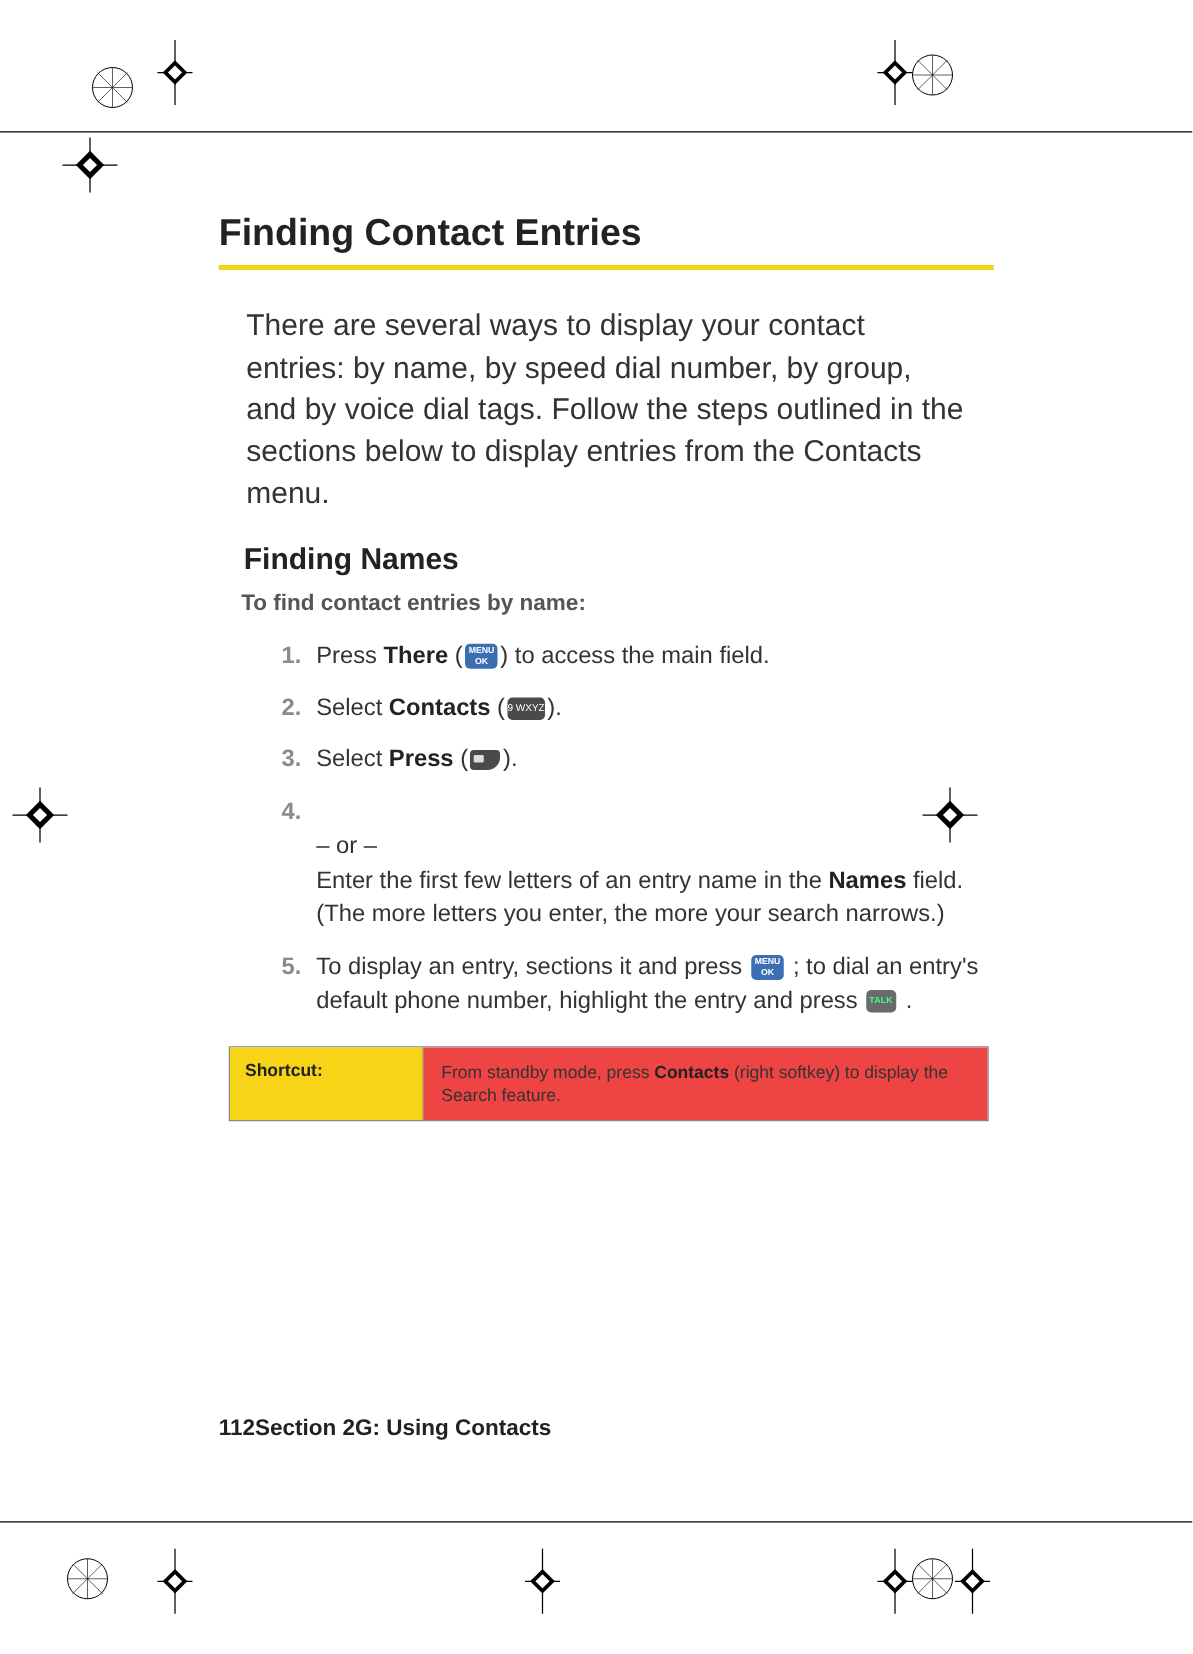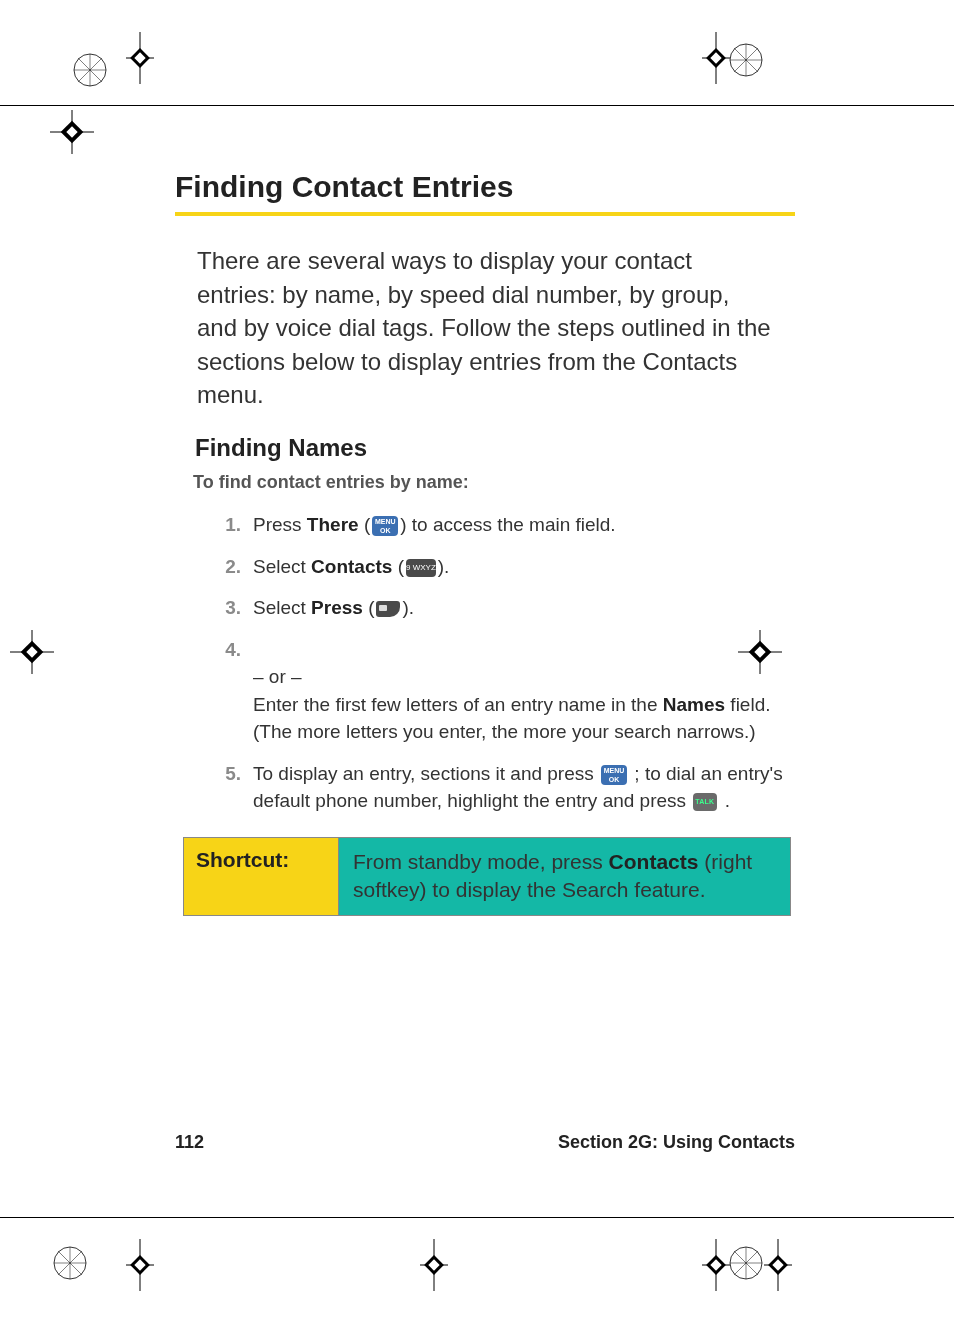--- a/index.html
+++ b/index.html
@@ -22,25 +22,25 @@
   .key{display:inline-block;vertical-align:middle;min-width:26px;height:18px;border-radius:4px;position:relative;margin:0 2px}
   .key.menu{background:#3b6fb2;color:#fff;font-size:7px;font-weight:700;text-align:center;line-height:9px;padding:1px 2px;min-width:22px;height:18px}
   .key.menu::after{content:"MENU\A OK";white-space:pre;display:block}
   .key.digit{background:#4a4a4a;color:#fff;font-size:8px;line-height:18px;text-align:center;min-width:22px}
   .key.digit::before{content:attr(data-d)}
   .key.speech{background:#4a4a4a;min-width:24px;height:16px;border-radius:3px 3px 10px 3px}
   .key.speech .d{position:absolute;left:3px;top:4px;width:8px;height:6px;background:#ddd;border-radius:1px}
   .key.talk{background:#6a6a6a;min-width:24px;height:18px}
   .key.talk::after{content:"TALK";position:absolute;left:2px;top:4px;font-size:7px;color:#3cff8d;font-weight:700;letter-spacing:.2px}
   
-  .shortcut{display:flex;width:606px;margin:22px 0 0 8px;border:1px solid #888;font-size:21px}
+  .shortcut{display:flex;width:606px;margin:22px 0 0 8px;border:1px solid #888;font-size:14px}
   .shortcut .lab{background:#f7d417;font-weight:700;padding:10px 12px;width:130px;border-right:1px solid #888}
-  .shortcut .txt{background:#14b8a6;padding:10px 14px;flex:1;line-height:1.35;color:#333}
+  .shortcut .txt{background:#ef4444;padding:10px 14px;flex:1;line-height:1.35;color:#333}
   
-  .footer{position:absolute;left:175px;bottom:170px;width:620px;display:flex;justify-content:space-between;font-size:18px;font-weight:700;color:#222}
+  .footer{position:absolute;left:175px;bottom:170px;width:620px;display:flex;font-size:18px;font-weight:700;color:#222}
 </style>
 </head>
 <body>
 
 <div class="page">
 
   <div class="marks">
 
     <div class="trimline" style="left:0;top:105px;width:954px;height:1px"></div>
     <div class="trimline" style="left:0;bottom:105px;width:954px;height:1px"></div>

